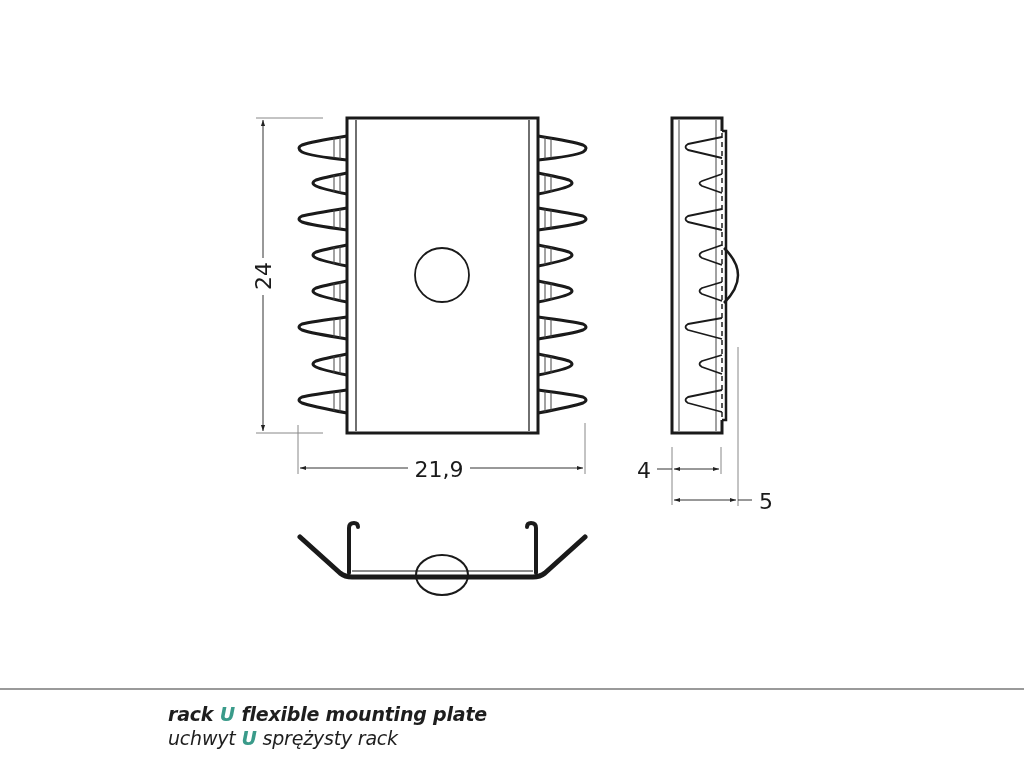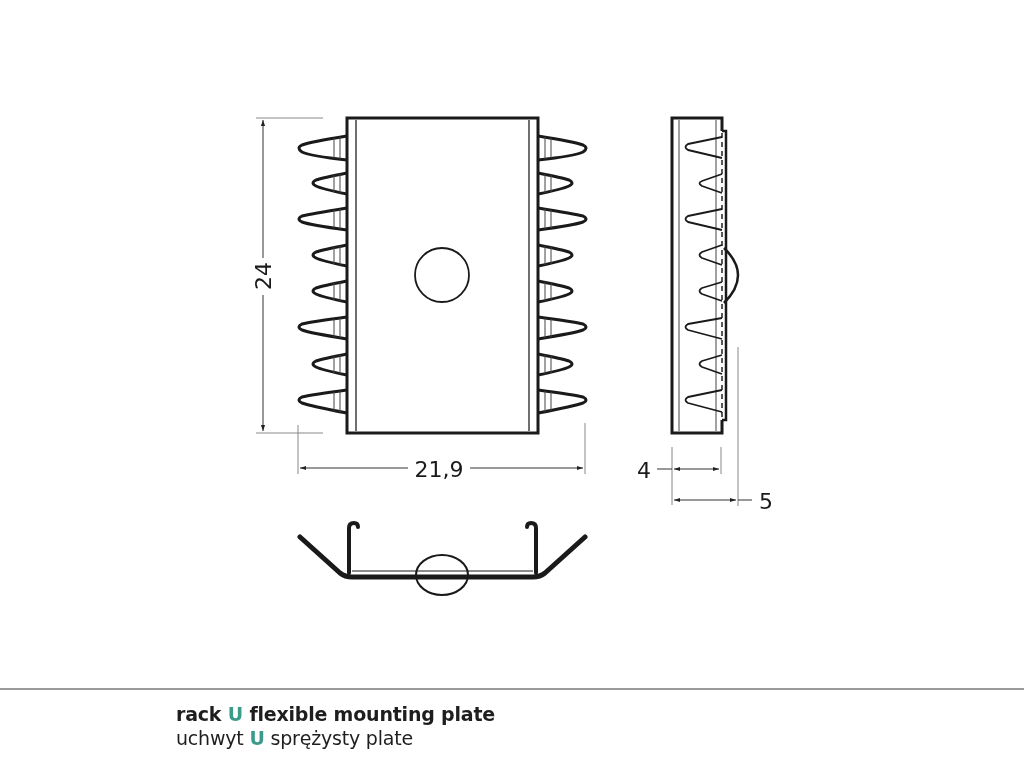--- a/index.html
+++ b/index.html
@@ -1,20 +1,20 @@
 <!DOCTYPE html>
 <html><head>
   <meta charset="utf-8">
   <style>
     html, body { margin: 0; padding: 0; background: #ffffff; }
     body { width: 1024px; height: 767px; position: relative; overflow: hidden; font-family: "DejaVu Sans", sans-serif; }
     #drawing { position: absolute; left: 0; top: 0; width: 1024px; height: 767px; }
     .dim-text { font-family: "DejaVu Sans", sans-serif; font-size: 22px; fill: #1a1a1a; }
     #divider { position: absolute; left: 0; top: 688px; width: 1024px; height: 2px; background: #9a9a9a; }
-    #caption { position: absolute; left: 176px; top: 702px; font-family: "DejaVu Sans", sans-serif; color: #1e1e1e; }
+    #caption { position: absolute; left: 168px; top: 702px; font-family: "DejaVu Sans", sans-serif; color: #1e1e1e; font-style: italic; }
     #caption .line1 { font-size: 19px; font-weight: bold; line-height: 24px; letter-spacing: -0.2px; }
     #caption .line2 { font-size: 19px; font-weight: normal; line-height: 24px; letter-spacing: -0.2px; }
     .accent { color: #3a9b8a; font-weight: bold; }
   </style>
 </head>
 <body>
 
 <svg id="drawing" viewBox="0 0 1024 767" xmlns="http://www.w3.org/2000/svg">
   <defs>
     <marker id="arrow" viewBox="0 0 10 10" refX="10" refY="5" markerWidth="9" markerHeight="6" orient="auto-start-reverse" markerUnits="userSpaceOnUse">
@@ -155,15 +155,15 @@
 
 <div id="caption">
   <div class="line1">
     <span>rack</span>
     <span class="accent">U</span>
     <span>flexible mounting plate</span>
   </div>
   <div class="line2">
     <span>uchwyt</span>
     <span class="accent">U</span>
-    <span>sprężysty plate</span>
+    <span>sprężysty rack</span>
   </div>
 </div>
 
 </body></html>

